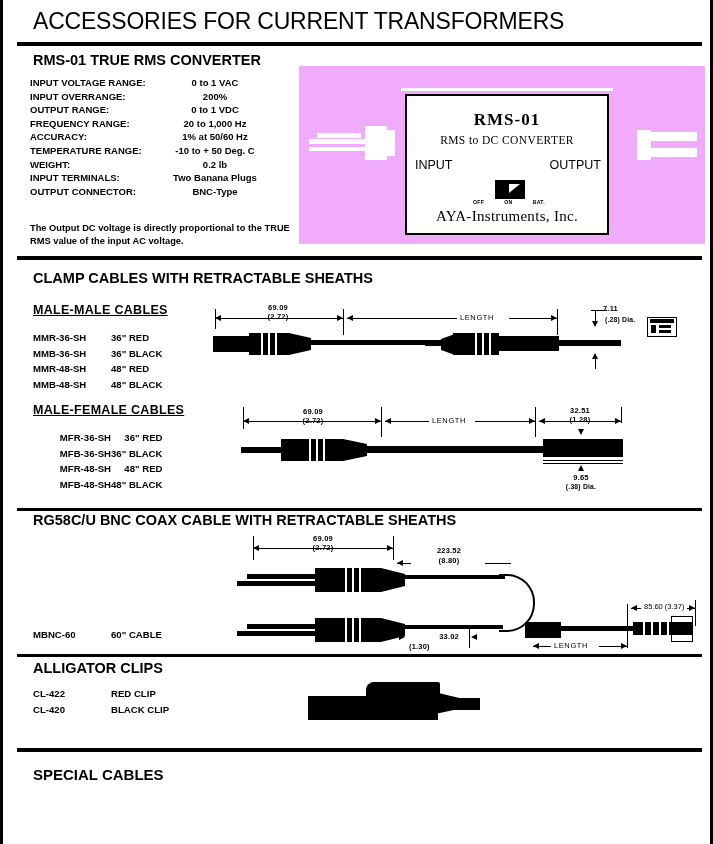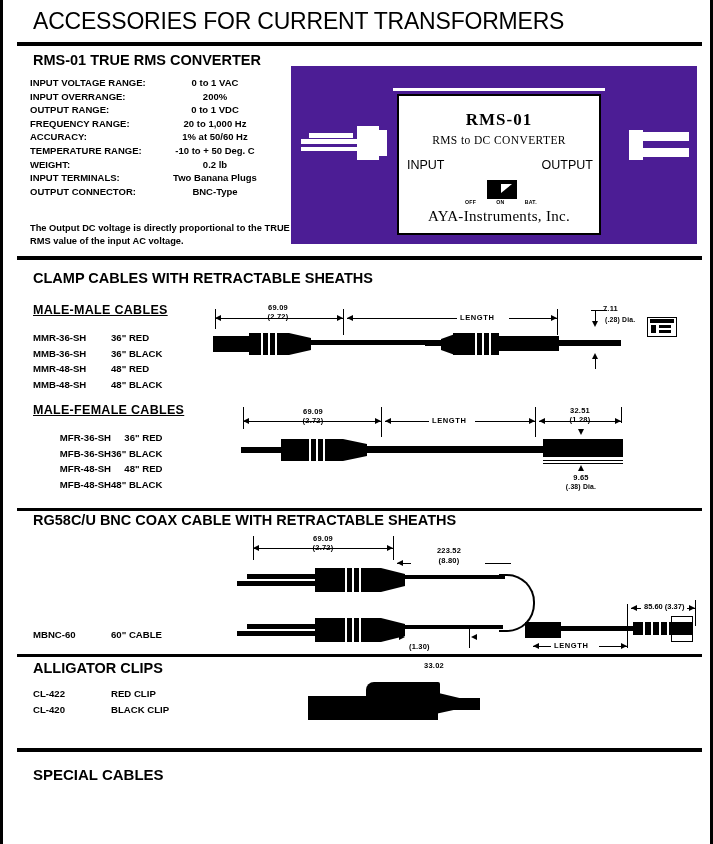--- a/index.html
+++ b/index.html
@@ -77,23 +77,23 @@
     left: 27px; top: 222px;
     width: 260px;
     font-size: 9.3px;
     font-weight: bold;
     line-height: 12.5px;
   }
 
   
   .photo {
     position: absolute;
-    left: 288px; top: 66px;
+    left: 296px; top: 66px;
     width: 406px; height: 178px;
-    background: #4c1d95;
+    background: #f0abfc;
     overflow: hidden;
   }
   .face {
     position: absolute;
     left: 106px; top: 28px;
     width: 204px; height: 141px;
     background: #fff;
     border: 2px solid #000;
     box-sizing: border-box;
   }
@@ -200,21 +200,21 @@
     font-size: 7.5px;
     font-weight: bold;
     text-align: center;
     white-space: nowrap;
     letter-spacing: 0.2px;
   }
   .dim-text.sm { font-size: 6.8px; }
   .lbl-length {
     position: absolute;
     font-size: 7.5px;
-    font-weight: bold;
+    font-weight: normal;
     letter-spacing: 0.6px;
     background: #fff;
     padding: 0 3px;
   }
   .hline { position: absolute; height: 1px; background: #000; }
   .vline { position: absolute; width: 1px; background: #000; }
   .arrowL, .arrowR {
     position: absolute;
     width: 0; height: 0;
     border-top: 3px solid transparent;
@@ -516,21 +516,21 @@
     <div class="cable-body" style="left:34px; top:94px; width:70px; height:5px;"></div>
     <div class="cable-body" style="left:24px; top:101px; width:80px; height:5px;"></div>
     <div class="plug-shape" style="left:102px; top:88px; width:66px; height:24px;"></div>
     <div class="ring" style="left:132px; top:88px; height:24px;"></div>
     <div class="ring" style="left:139px; top:88px; height:24px;"></div>
     <div class="ring" style="left:146px; top:88px; height:24px;"></div>
     <div class="plug-taper" style="left:168px; top:88px; border-left:24px solid #000; border-top:6px solid transparent; border-bottom:6px solid transparent; height:12px;"></div>
     <div class="cable-body" style="left:192px; top:95px; width:98px; height:4px;"></div>
 
     <div class="arrowR" style="left:186px; top:104px;"></div>
-    <div class="dim-text" style="left:196px; top:102px; width:50px; text-align:center;margin-top:29px;">33.02</div>
+    <div class="dim-text" style="left:196px; top:102px; width:50px; text-align:right;">33.02</div>
     <div class="dim-text" style="left:196px; top:112px; width:50px; text-align:left;">(1.30)</div>
     <div class="vline" style="left:256px; top:96px; height:22px;"></div>
     <div class="arrowL" style="left:258px; top:104px;"></div>
 
     <div class="cable-body" style="left:312px; top:92px; width:36px; height:16px;"></div>
     <div class="cable-body" style="left:346px; top:96px; width:110px; height:5px;"></div>
     <div class="cable-body" style="left:420px; top:92px; width:60px; height:13px;"></div>
     <div class="ring" style="left:430px; top:92px; height:13px;"></div>
     <div class="ring" style="left:438px; top:92px; height:13px;"></div>
     <div class="ring" style="left:446px; top:92px; height:13px;"></div>

